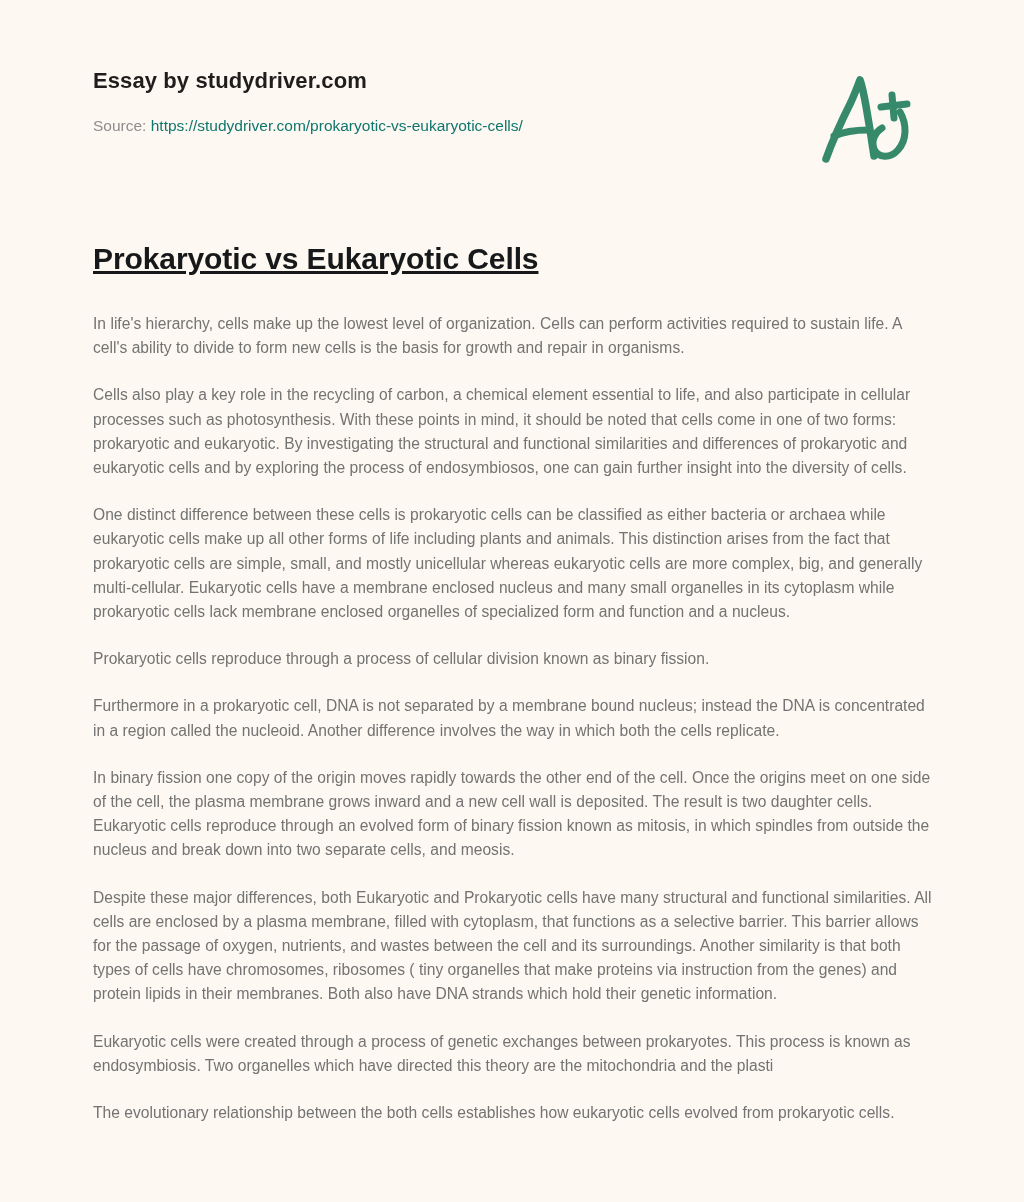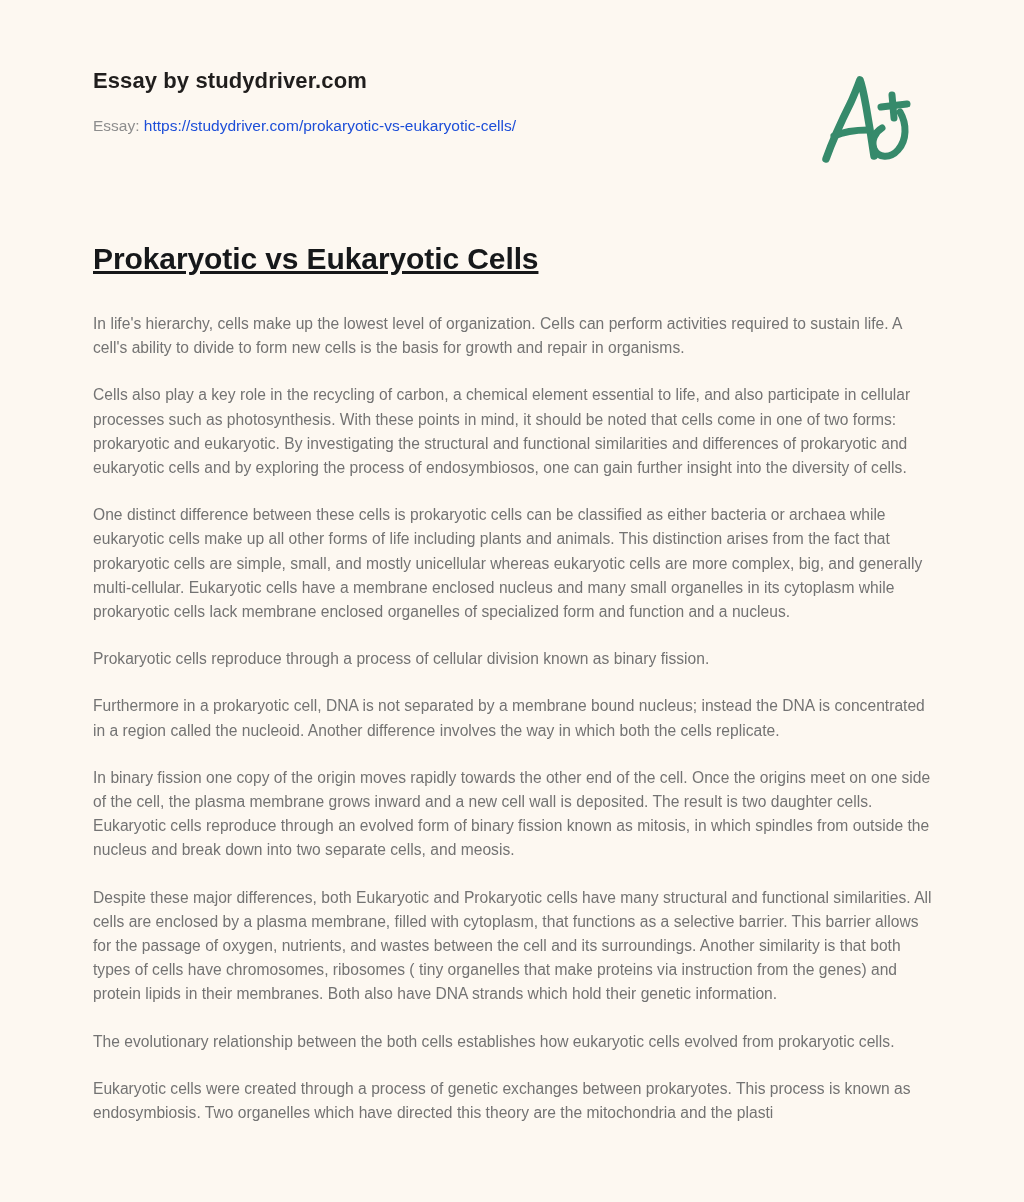--- a/index.html
+++ b/index.html
@@ -45,21 +45,21 @@
     margin-top: 20px;
     font-size: 15.5px;
     line-height: 20px;
     color: #8d8d8d;
     white-space: nowrap;
   }
   .source-label {
     color: #8d8d8d;
   }
   .source-url {
-    color: #1d4ed8;
+    color: #0f766e;
     text-decoration: none;
   }
 
   
   .logo {
     position: absolute;
     left: 812px;
     top: 68px;
     width: 104px;
     height: 100px;
@@ -99,21 +99,21 @@
   }
 </style>
 </head>
 <body>
 
 <div class="page">
 
   <div class="header">
     <div class="brand-title">Essay by studydriver.com</div>
     <div class="source-line">
-      <span class="source-label">Essay:</span>
+      <span class="source-label">Source:</span>
       <a class="source-url" href="#">https://studydriver.com/prokaryotic-vs-eukaryotic-cells/</a>
     </div>
   </div>
 
   <div class="logo">
     <svg viewBox="0 0 104 100" xmlns="http://www.w3.org/2000/svg" fill="none" stroke="#368a6b" stroke-linecap="round" stroke-linejoin="round">
 
       <path d="M14 91 C20 74 30 52 39 34 C43 25 46 17 48 12 C50 17 52 27 54 38 C57 55 60 74 62 88" stroke-width="7.5"></path>
       <path d="M22 68 C31 64 44 62 56 62" stroke-width="7"></path>
 
@@ -127,18 +127,18 @@
   <div class="article">
     <h1 class="article-title">Prokaryotic vs Eukaryotic Cells</h1>
     <div id="paragraphs">
         <p class="para">In life's hierarchy, cells make up the lowest level of organization. Cells can perform activities required to sustain life. A cell's ability to divide to form new cells is the basis for growth and repair in organisms.</p>
         <p class="para">Cells also play a key role in the recycling of carbon, a chemical element essential to life, and also participate in cellular processes such as photosynthesis. With these points in mind, it should be noted that cells come in one of two forms: prokaryotic and eukaryotic. By investigating the structural and functional similarities and differences of prokaryotic and eukaryotic cells and by exploring the process of endosymbiosos, one can gain further insight into the diversity of cells.</p>
         <p class="para">One distinct difference between these cells is prokaryotic cells can be classified as either bacteria or archaea while eukaryotic cells make up all other forms of life including plants and animals. This distinction arises from the fact that prokaryotic cells are simple, small, and mostly unicellular whereas eukaryotic cells are more complex, big, and generally multi-cellular. Eukaryotic cells have a membrane enclosed nucleus and many small organelles in its cytoplasm while prokaryotic cells lack membrane enclosed organelles of specialized form and function and a nucleus.</p>
         <p class="para">Prokaryotic cells reproduce through a process of cellular division known as binary fission.</p>
         <p class="para">Furthermore in a prokaryotic cell, DNA is not separated by a membrane bound nucleus; instead the DNA is concentrated in a region called the nucleoid. Another difference involves the way in which both the cells replicate.</p>
         <p class="para">In binary fission one copy of the origin moves rapidly towards the other end of the cell. Once the origins meet on one side of the cell, the plasma membrane grows inward and a new cell wall is deposited. The result is two daughter cells. Eukaryotic cells reproduce through an evolved form of binary fission known as mitosis, in which spindles from outside the nucleus and break down into two separate cells, and meosis.</p>
         <p class="para">Despite these major differences, both Eukaryotic and Prokaryotic cells have many structural and functional similarities. All cells are enclosed by a plasma membrane, filled with cytoplasm, that functions as a selective barrier. This barrier allows for the passage of oxygen, nutrients, and wastes between the cell and its surroundings. Another similarity is that both types of cells have chromosomes, ribosomes ( tiny organelles that make proteins via instruction from the genes) and protein lipids in their membranes. Both also have DNA strands which hold their genetic information.</p>
+        <p class="para">Eukaryotic cells were created through a process of genetic exchanges between prokaryotes. This process is known as endosymbiosis. Two organelles which have directed this theory are the mitochondria and the plasti</p>
         <p class="para">The evolutionary relationship between the both cells establishes how eukaryotic cells evolved from prokaryotic cells.</p>
-        <p class="para">Eukaryotic cells were created through a process of genetic exchanges between prokaryotes. This process is known as endosymbiosis. Two organelles which have directed this theory are the mitochondria and the plasti</p>
       </div>
   </div>
 
 </div>
 
 </body></html>

